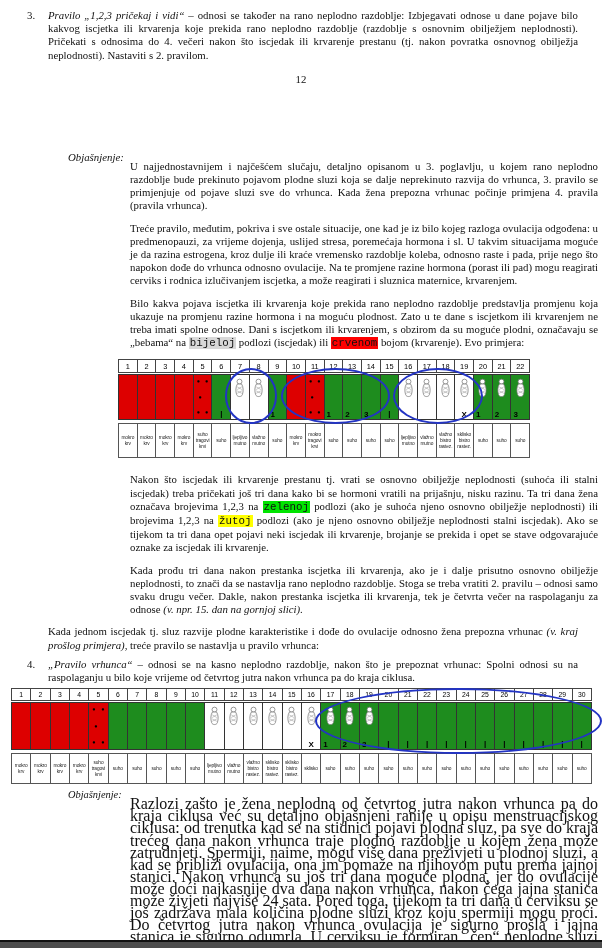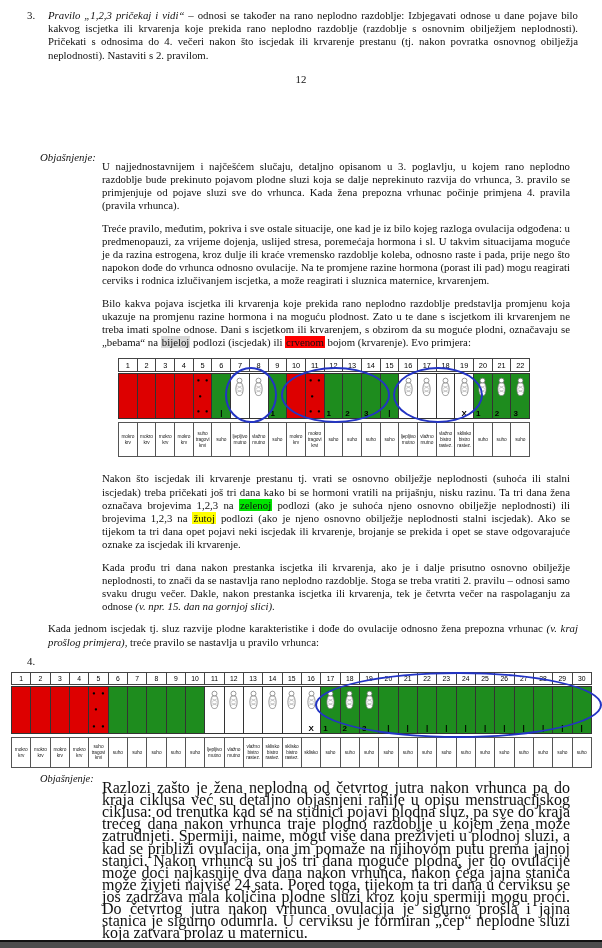--- a/index.html
+++ b/index.html
@@ -7,21 +7,21 @@
     width:602px;height:948px;background:#ffffff;position:relative;overflow:hidden;
     font-family:"Liberation Serif", serif;color:#101010;
   }
   .it{font-style:italic;}
   .txt{font-size:10.8px;line-height:13.2px;text-align:justify;}
   .item{display:flex;padding-left:27px;margin-top:0;}
   .item .num{flex:none;width:21px;font-size:10.8px;line-height:13.2px;}
   .item .ibody{width:530px;}
   #item3{padding-top:9px;}
   .pageno{text-align:center;font-size:10.8px;margin-top:11px;}
-  .explrow{display:flex;padding-left:40px;}
+  .explrow{display:flex;padding-left:68px;}
   .expl-label{flex:none;width:62px;font-style:italic;font-size:10.8px;line-height:13.2px;}
   .explbody{width:468px;}
   .explbody p{margin:9px 0 4px 0;}
   #expl1{margin-top:66px;}
   .widepara{padding-left:48px;width:530px;margin-top:5px;}
   #item4{margin-top:6px;}
   #expl2{margin-top:5px;}
   #expl2 .txt{font-size:16px;line-height:12.1px;}
   #expl2 .expl-label{font-size:10.4px;line-height:12.1px;}
 
@@ -42,21 +42,21 @@
   .c2 .dlabel{height:29px;}
   .baby{margin-top:3px;display:flex;justify-content:center;}
   .mark{position:absolute;bottom:0;left:2px;font:700 8px "Liberation Sans",sans-serif;color:#000;}
   .mark.tick{left:50%;transform:translateX(-50%);bottom:1px;}
   .mark.xm{left:50%;transform:translateX(-50%);}
   .dots{position:absolute;top:4px;bottom:4px;left:3px;right:3px;display:flex;flex-direction:column;justify-content:space-between;}
   .dr{display:flex;justify-content:space-between;font-size:5.5px;line-height:5.5px;color:#000;}
   .dr.dm{justify-content:center;padding-right:5px;}
   .dr i{font-style:normal;}
   .ellipse{position:absolute;border:2px solid #2334c4;border-radius:50%;pointer-events:none;}
-  .hlseg{padding:0 1px;}
+  .hlseg{padding:0 1px;font-family:Liberation Mono, monospace;}
   .bottom-bar{position:absolute;left:0;right:0;bottom:0;height:6px;background:#4c4c4c;border-top:2px solid #101010;}
 </style>
 </head>
 <body>
 
 <div class="item" id="item3">
   <span class="num">3.</span>
   <p class="ibody txt" style="margin:0"><span class="it">Pravilo „1,2,3 pričekaj i vidi“</span><span> – odnosi se također na rano neplodno razdoblje: Izbjegavati odnose u dane pojave bilo kakvog iscjetka ili krvarenja koje prekida rano neplodno razdoblje (razdoblje s osnovnim obilježjem neplodnosti). Pričekati s odnosima do 4. večeri nakon što iscjedak ili krvarenje prestanu (tj. nakon povratka osnovnog obilježja neplodnosti). Nastaviti s 2. pravilom.</span></p>
 </div>
 
@@ -325,20 +325,21 @@
   <div class="explbody txt">
     <p><span>Nakon što iscjedak ili krvarenje prestanu tj. vrati se osnovno obilježje neplodnosti (suhoća ili stalni iscjedak) treba pričekati još tri dana kako bi se hormoni vratili na prijašnju, nisku razinu. Ta tri dana žena označava brojevima 1,2,3 na </span><span class="hlseg" style="background: rgb(0, 228, 0);">zelenoj</span><span> podlozi (ako je suhoća njeno osnovno obilježje neplodnosti) ili brojevima 1,2,3 na </span><span class="hlseg" style="background: rgb(255, 255, 0);">žutoj</span><span> podlozi (ako je njeno osnovno obilježje neplodnosti stalni iscjedak). Ako se tijekom ta tri dana opet pojavi neki iscjedak ili krvarenje, brojanje se prekida i opet se stave odgovarajuće oznake za iscjedak ili krvarenje.</span></p>
     <p><span>Kada prođu tri dana nakon prestanka iscjetka ili krvarenja, ako je i dalje prisutno osnovno obilježje neplodnosti, to znači da se nastavlja rano neplodno razdoblje. Stoga se treba vratiti 2. pravilu – odnosi samo svaku drugu večer. Dakle, nakon prestanka iscjetka ili krvarenja, tek je četvrta večer na raspolaganju za odnose </span><span class="it">(v. npr. 15. dan na gornjoj slici).</span></p>
   </div>
 </div>
 
 <p class="widepara txt" style="margin-bottom:0"><span>Kada jednom iscjedak tj. sluz razvije plodne karakteristike i dođe do ovulacije odnosno žena prepozna vrhunac </span><span class="it">(v. kraj prošlog primjera)</span><span>, treće pravilo se nastavlja u pravilo vrhunca:</span></p>
 
 <div class="item" id="item4">
   <span class="num">4.</span>
+  <p class="ibody txt" style="margin:0"><span class="it">„Pravilo vrhunca“</span><span> – odnosi se na kasno neplodno razdoblje, nakon što je prepoznat vrhunac: Spolni odnosi su na raspolaganju u bilo koje vrijeme od četvrtog jutra nakon vrhunca pa do kraja ciklusa.</span></p>
 </div>
 
 <div class="chart c2" id="chart2">
     <div class="col">
       <div class="dnum">1</div>
       <div class="dcell" style="background: rgb(221, 0, 0);"></div>
       <div class="dlabel">mokro
 krv</div>
     </div>
     <div class="col">

